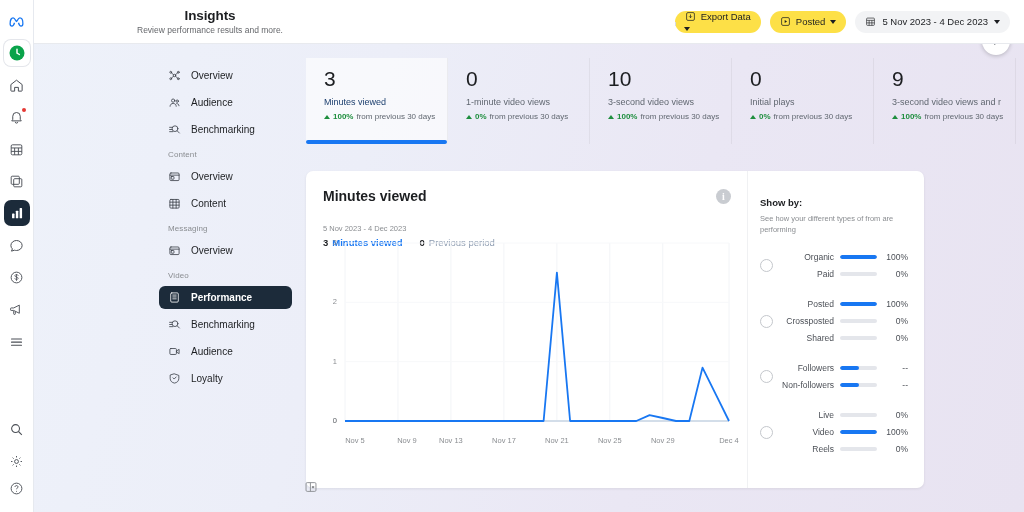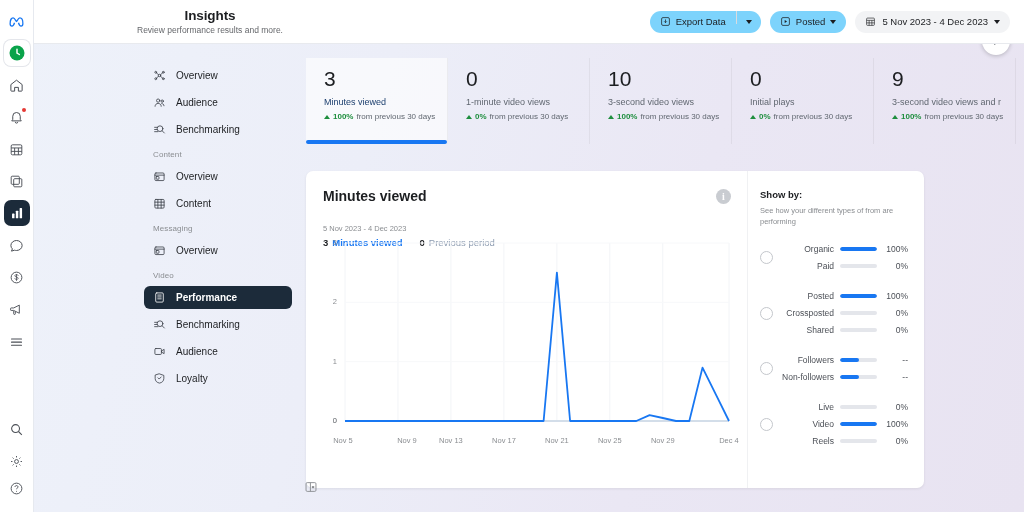--- a/index.html
+++ b/index.html
@@ -41,39 +41,39 @@
   .header {
     position: absolute; left: 34px; top: 0; right: 0; height: 44px;
     background: #ffffff; border-bottom: 1px solid #e8eaee;
     display: flex; align-items: center; z-index: 20;
   }
   .header-title-wrap { margin-left: 103px; text-align: center; }
   .header-title { font-size: 13.5px; font-weight: bold; color: #1c1e21; letter-spacing: -0.1px; }
   .header-sub { font-size: 8.5px; color: #65676b; margin-top: 2px; }
   .header-actions { margin-left: auto; margin-right: 14px; display: flex; align-items: center; gap: 9px; }
 
-  .btn-group { display: flex; align-items: flex-start; background: #7dd3fc; border-radius: 14px; height: 22px; }
+  .btn-group { display: flex; align-items: flex-start; background: #fde047; border-radius: 14px; height: 22px; flex-direction: column; }
   .btn-seg {
     display: flex; align-items: center; gap: 5px;
     padding: 0 10px; height: 22px; font-size: 9.5px; color: #1c1e21;
     border-radius: 14px; white-space: nowrap;
   }
   .btn-div { width: 1px; height: 13px; background: #d9dbdf; }
   .btn-caret { padding: 0 9px; display: flex; align-items: center; height: 22px; }
   .caret { width: 0; height: 0; border-left: 3.5px solid transparent; border-right: 3.5px solid transparent; border-top: 4px solid #1c1e21; }
   .date-btn {
     display: flex; align-items: center; gap: 6px; background: #f2f3f5;
     border-radius: 14px; height: 22px; padding: 0 10px; font-size: 9.5px; color: #1c1e21;
     white-space: nowrap;
   }
 
   
   .nav {
     position: absolute; left: 34px; top: 44px; width: 270px; bottom: 0;
-    padding: 20px 0 0 0; z-index: 10;
+    padding: 20px 0 0 15px; z-index: 10;
   }
   .nav-item {
     display: flex; align-items: center; gap: 10px;
     height: 23px; margin: 0 12px 4px 110px; padding-left: 9px;
     border-radius: 6px; font-size: 10px; color: #1c1e21;
   }
   .nav-item .ni { width: 13px; height: 13px; display: flex; align-items: center; justify-content: center; color: #3a3f47; flex: 0 0 13px; }
   .nav-item.active { background: #1c2b3a; color: #ffffff; font-weight: bold; }
   .nav-item.active .ni { color: #ffffff; }
   .nav-group {
@@ -130,21 +130,21 @@
   .legend-item { font-size: 9.5px; }
   .legend-num { color: #1c1e21; font-weight: bold; }
   .legend-cur { color: #1877f2; font-weight: bold; margin-left: 4px; }
   .legend-prev { color: #8c9bb0; margin-left: 4px; }
   .plot { position: absolute; left: 17px; top: 68px; width: 410px; height: 192px; }
   .ytick { position: absolute; font-size: 7.5px; color: #8a8d91; width: 18px; text-align: right; }
   .xtick { position: absolute; font-size: 7.5px; color: #8a8d91; text-align: center; width: 40px; }
   .xaxis { position: absolute; left: 17px; top: 265px; width: 410px; height: 16px; }
 
   
-  .showby { flex: 1; padding: 18px 16px 0 12px; border-left: 1px solid #f0f1f3; position: relative; }
+  .showby { flex: 1; padding: 26px 16px 0 12px; border-left: 1px solid #f0f1f3; position: relative; }
   .sb-title { font-size: 9.5px; font-weight: bold; color: #1c1e21; }
   .sb-desc { font-size: 7.5px; color: #8a8d91; margin-top: 6px; line-height: 1.45; }
   .sb-group { margin-top: 13px; display: flex; align-items: center; gap: 8px; }
   .sb-radio {
     width: 13px; height: 13px; border-radius: 50%;
     border: 1px solid #c4c7cc; background: #ffffff; flex: 0 0 13px;
   }
   .sb-rows { flex: 1; }
   .sb-row { display: flex; align-items: center; gap: 6px; height: 17px; justify-content: flex-end; }
   .sb-name { font-size: 8.5px; color: #4b4f56; text-align: center; white-space: nowrap; }
@@ -492,21 +492,21 @@
           <line x1="22" y1="63.33333333333334" x2="406" y2="63.33333333333334" stroke="#f7f8fa" stroke-width="1"></line>
           <line x1="22" y1="122.66666666666667" x2="406" y2="122.66666666666667" stroke="#f7f8fa" stroke-width="1"></line>
           <line x1="22" y1="182" x2="406" y2="182" stroke="#f7f8fa" stroke-width="1"></line>
           <line x1="22" y1="182" x2="406" y2="182" stroke="#eceef2" stroke-width="1"></line>
           <path d="M22.0 182.0 L35.2 182.0 L48.5 182.0 L61.7 182.0 L75.0 182.0 L88.2 182.0 L101.4 182.0 L114.7 182.0 L127.9 182.0 L141.2 182.0 L154.4 182.0 L167.7 182.0 L180.9 182.0 L194.1 182.0 L207.4 182.0 L220.6 182.0 L233.9 182.0 L247.1 182.0 L260.3 182.0 L273.6 182.0 L286.8 182.0 L300.1 182.0 L313.3 182.0 L326.6 182.0 L339.8 182.0 L353.0 182.0 L366.3 182.0 L379.5 182.0 L392.8 182.0 L406.0 182.0" fill="none" stroke="#c9d6e5" stroke-width="1.6"></path>
           <path d="M22.0 182.0 L35.2 182.0 L48.5 182.0 L61.7 182.0 L75.0 182.0 L88.2 182.0 L101.4 182.0 L114.7 182.0 L127.9 182.0 L141.2 182.0 L154.4 182.0 L167.7 182.0 L180.9 182.0 L194.1 182.0 L207.4 182.0 L220.6 182.0 L233.9 33.7 L247.1 182.0 L260.3 182.0 L273.6 182.0 L286.8 182.0 L300.1 182.0 L313.3 182.0 L326.6 176.1 L339.8 179.0 L353.0 182.0 L366.3 182.0 L379.5 128.6 L392.8 155.3 L406.0 182.0" fill="none" stroke="#1877f2" stroke-width="1.8" stroke-linejoin="round"></path>
         </svg>
     </div>
     <div class="xaxis">
         <div id="xticks">
-          <div class="xtick" style="left:0;top:0">Nov 5</div>
+          <div class="xtick" style="left:12px;top:0">Nov 5</div>
           <div class="xtick" style="left:64px;top:0">Nov 9</div>
           <div class="xtick" style="left:107.93103448275862px;top:0">Nov 13</div>
           <div class="xtick" style="left:161px;top:0">Nov 17</div>
           <div class="xtick" style="left:213.86206896551724px;top:0">Nov 21</div>
           <div class="xtick" style="left:266.82758620689657px;top:0">Nov 25</div>
           <div class="xtick" style="left:319.7931034482759px;top:0">Nov 29</div>
           <div class="xtick" style="left:386px;top:0">Dec 4</div>
         </div>
       </div>
   </div>

